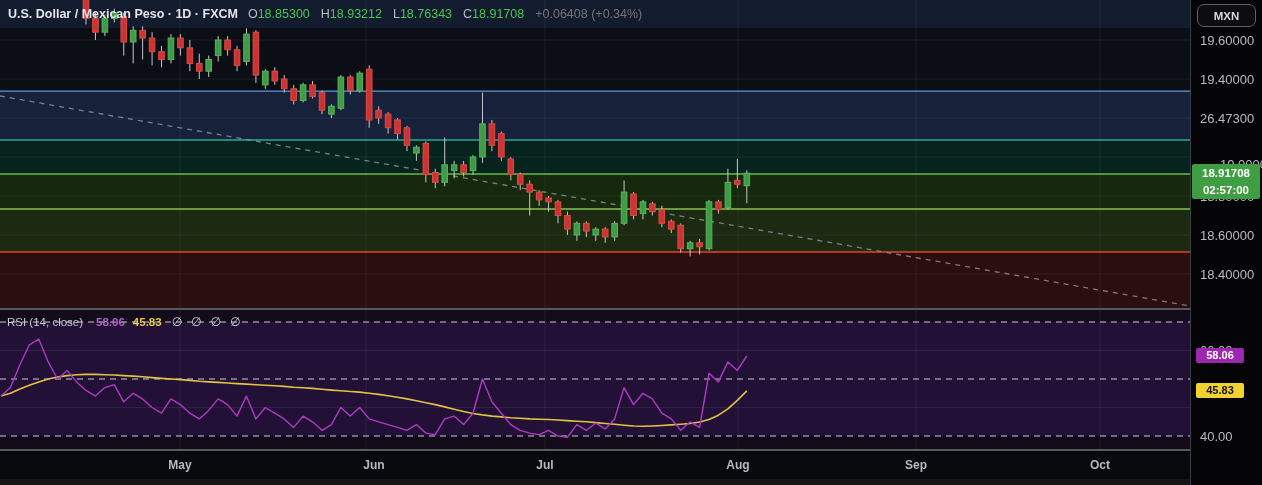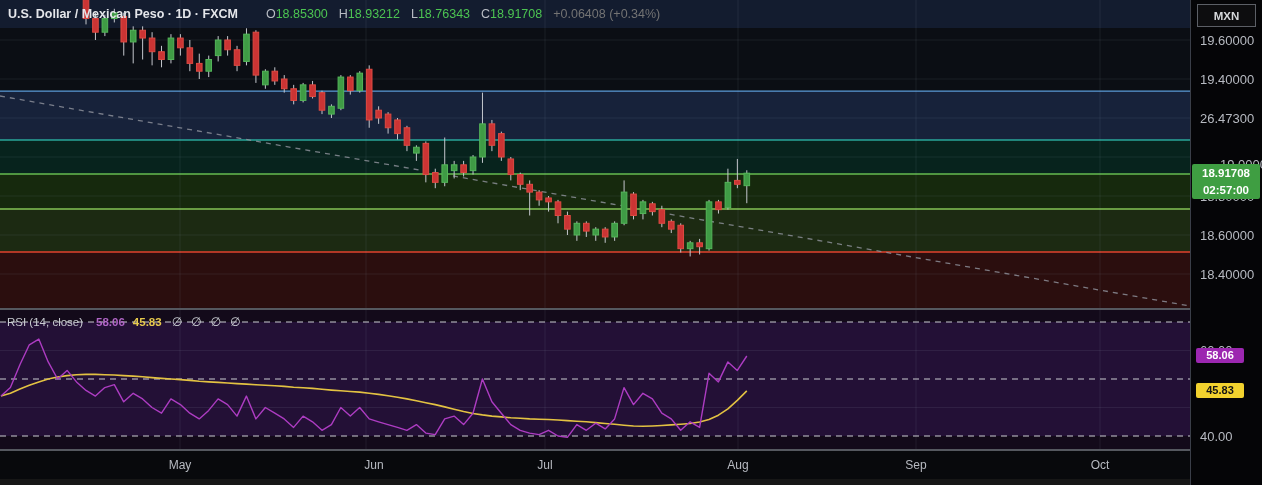--- a/index.html
+++ b/index.html
@@ -1,36 +1,36 @@
 <!DOCTYPE html>
 <html><head>
 <meta charset="utf-8">
 <style>
   html,body{margin:0;padding:0;background:#000;}
   #app{position:relative;width:1262px;height:485px;background:#08090c;overflow:hidden;
        font-family:"Liberation Sans","DejaVu Sans",sans-serif;-webkit-font-smoothing:antialiased;}
   #chart-svg{position:absolute;left:0;top:0;}
   .legend-bar{position:absolute;left:0;top:0;width:1190px;height:28px;display:flex;align-items:center;
               padding-left:8px;box-sizing:border-box;font-size:12.5px;white-space:nowrap;pointer-events:none;}
-  .legend-bar .title{color:#e4e6ea;font-weight:bold;margin-right:28px;}
+  .legend-bar .title{color:#e4e6ea;font-weight:bold;margin-right:10px;}
   .legend-bar .ohlc{margin-right:11px;}
   .legend-bar .ohlc .pfx{color:#b9bdc4;}
   .legend-bar .ohlc .val{color:#4cc452;}
   .legend-bar .chg{color:#737373;}
   .axis-col{position:absolute;left:1190px;top:0;width:72px;height:485px;background:#050507;
             border-left:1px solid #3a3e48;box-sizing:border-box;}
   .px-label{position:absolute;left:9px;font-size:13px;color:#b7bac1;line-height:13px;}
-  .mxn-btn{position:absolute;left:6px;top:4px;width:57px;height:21px;border:1px solid #5c5f66;border-radius:0;
+  .mxn-btn{position:absolute;left:6px;top:4px;width:57px;height:21px;border:1px solid #5c5f66;border-radius:7px;
            background:#0d0d0f;color:#d6d8db;font-size:11.5px;font-weight:bold;display:flex;
            align-items:center;justify-content:center;}
   .price-badge{position:absolute;left:1px;width:68px;border-radius:2px;color:#fff;text-align:center;
                font-size:11.5px;font-weight:bold;line-height:16.5px;padding:1px 0;}
   .rsi-badge{position:absolute;left:5px;width:48px;border-radius:2px;text-align:center;
              font-size:11px;font-weight:bold;line-height:15px;}
-  .time-label{position:absolute;transform:translateX(-50%);font-size:12px;color:#b7bac1;top:458px;font-weight:normal;}
+  .time-label{position:absolute;transform:translateX(-50%);font-size:12px;color:#b7bac1;top:458px;font-weight:bold;}
   .rsi-legend{position:absolute;left:7px;top:315px;font-size:11.5px;display:flex;align-items:center;
               white-space:nowrap;pointer-events:none;}
   .rsi-legend .nm{color:#c9ccd2;margin-right:13px;}
   .rsi-legend .v1{font-weight:bold;margin-right:8px;}
   .rsi-legend .v2{font-weight:bold;margin-right:10px;}
   .rsi-legend .empty{color:#c9ccd2;margin-right:9px;font-size:12px;}
 </style>
 </head>
 <body>
 

